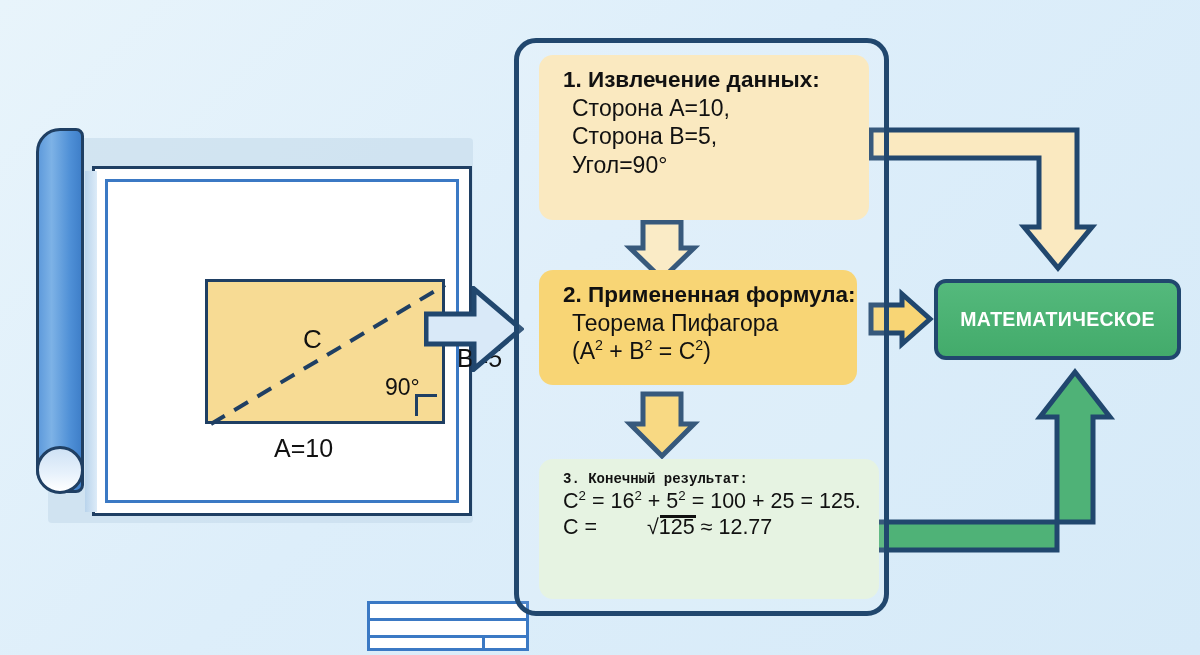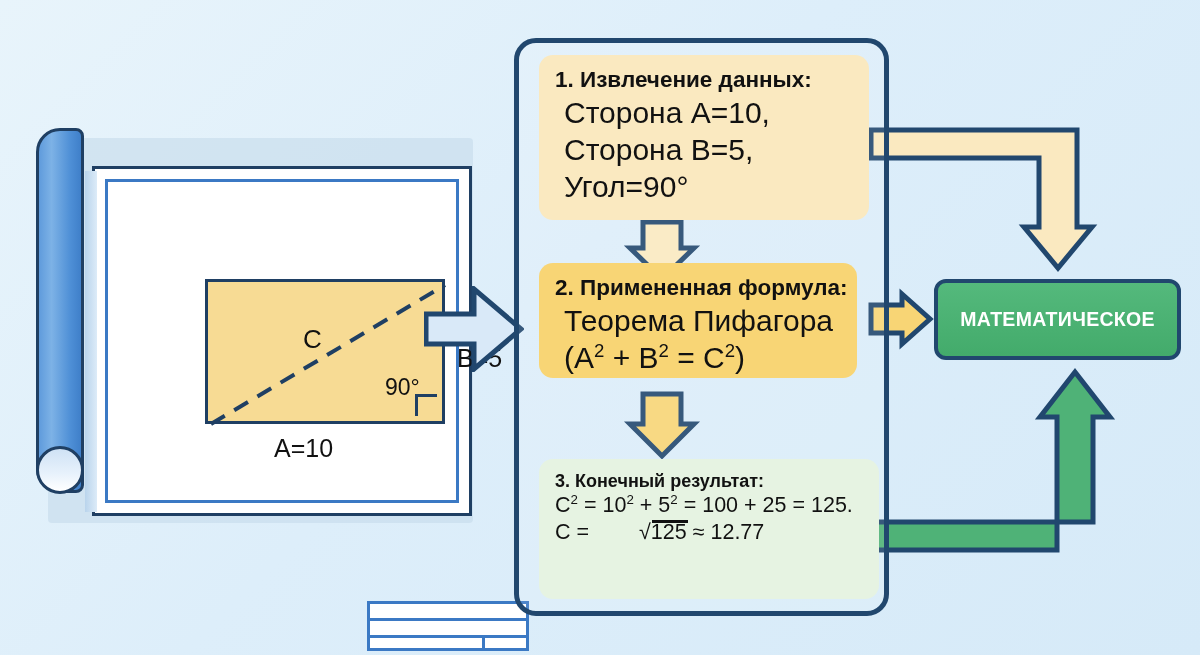--- a/index.html
+++ b/index.html
@@ -67,29 +67,29 @@
   .big-arrow{position:absolute;left:424px;top:286px;width:100px;height:86px;}
 
   
   .flow-box{
     position:absolute;left:514px;top:38px;width:375px;height:578px;
     border:5px solid #21476e;border-radius:22px;box-sizing:border-box;
     background:rgba(255,255,255,0.10);
   }
   .step{
     position:absolute;left:539px;border-radius:14px;box-sizing:border-box;
-    padding:12px 16px 14px 16px;color:#111;
+    padding:12px 16px 14px 24px;color:#111;
   }
   .step .hd{font-weight:bold;font-size:22.5px;line-height:1.18;white-space:nowrap;}
-  .step .ln{font-size:30px;line-height:1.24;white-space:nowrap;}
+  .step .ln{font-size:23px;line-height:1.24;white-space:nowrap;}
   .step .ln.ind{padding-left:9px;}
   #step1{top:55px;width:330px;height:165px;background:#fae9c0;}
-  #step2{top:263px;width:318px;height:115px;background:#f8d575;}
+  #step2{top:270px;width:318px;height:115px;background:#f8d575;}
   #step3{top:459px;width:340px;height:140px;background:#e6f3e2;}
-  #step3 .hd{font-size:18px;}
+  #step3 .hd{font-size:14px;font-family:Liberation Mono, monospace;}
   #step3 .ln{font-size:21.5px;}
   sup{font-size:.62em;vertical-align:super;}
   .rad{display:inline-block;position:relative;margin-left:44px;}
   .rad .bar{position:absolute;left:13px;right:-1px;top:1px;height:2.5px;background:#111;}
 
   
   .result{
     position:absolute;left:934px;top:279px;width:247px;height:81px;
     background:linear-gradient(180deg,#54b97c 0%,#43ab6b 100%);
     border:4px solid #21476e;border-radius:12px;box-sizing:border-box;
@@ -174,21 +174,21 @@
   </div>
 
   <div class="step" id="step2">
     <div class="hd">2. Примененная формула:</div>
     <div class="ln ind">Теорема Пифагора</div>
     <div class="ln ind"><span>(A</span><sup>2</sup><span> + B</span><sup>2</sup><span> = C</span><sup>2</sup><span>)</span></div>
   </div>
 
   <div class="step" id="step3">
     <div class="hd">3. Конечный результат:</div>
-    <div class="ln"><span>C</span><sup>2</sup><span> = 10</span><sup>2</sup><span> + 5</span><sup>2</sup><span> = 100 + 25 = 125.</span></div>
+    <div class="ln"><span>C</span><sup>2</sup><span> = 16</span><sup>2</sup><span> + 5</span><sup>2</sup><span> = 100 + 25 = 125.</span></div>
     <div class="ln"><span>C = </span><span class="rad"><span>√</span><span>125</span><span class="bar"></span></span><span> ≈ 12.77</span></div>
   </div>
 
   <div class="result">
     <div>МАТЕМАТИЧЕСКОЕ</div>
   </div>
 
 </div>
 
 </body></html>

